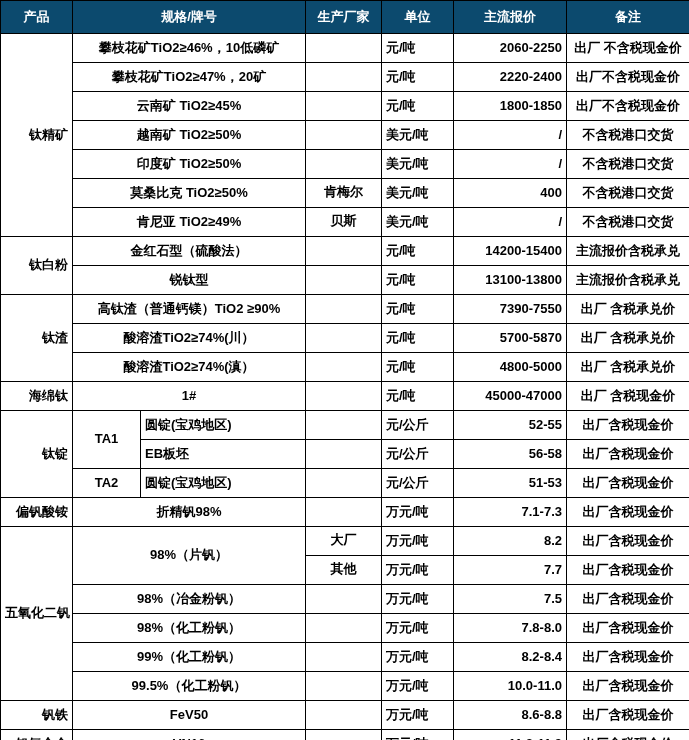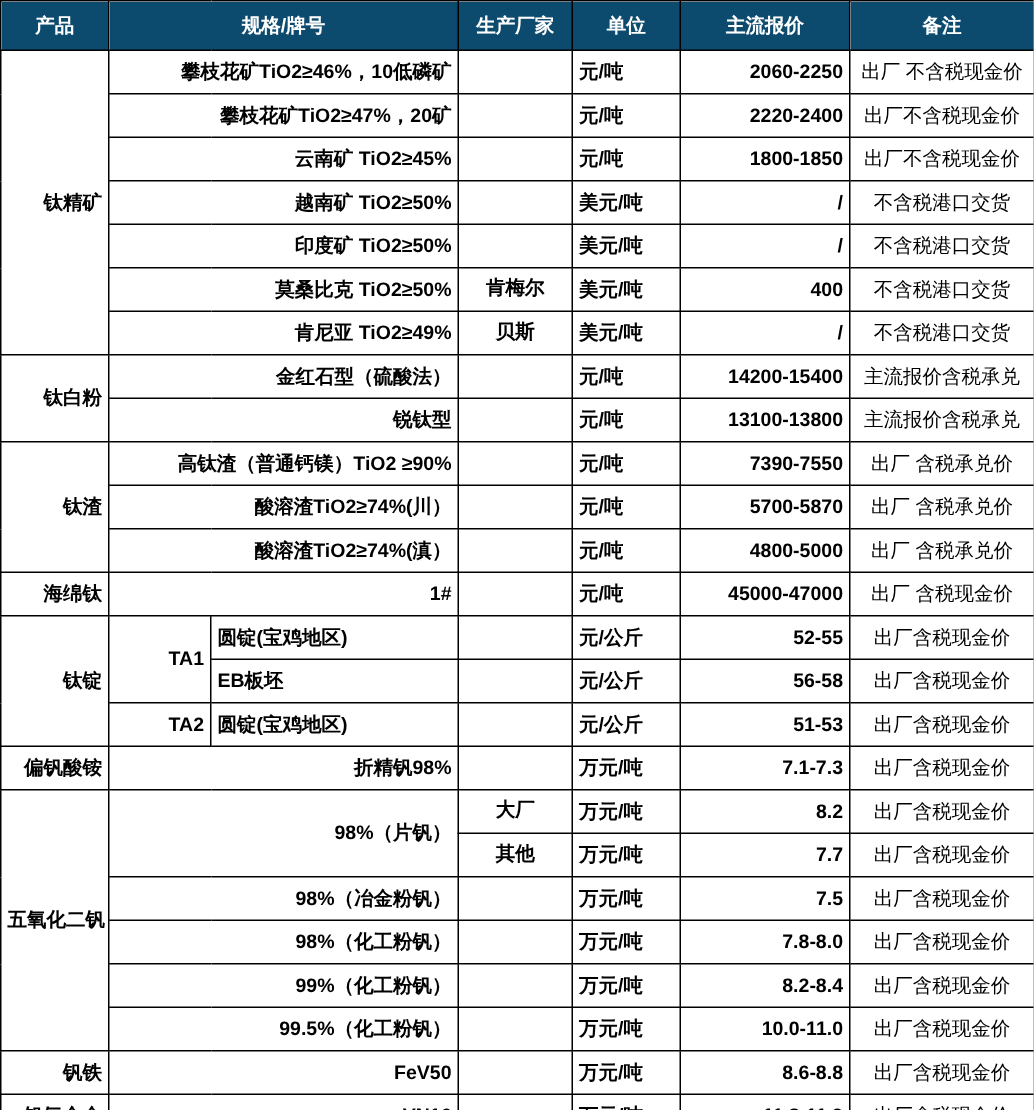--- a/index.html
+++ b/index.html
@@ -35,21 +35,21 @@
     text-align: center;
     height: 28px;
     font-size: 14px;
   }
   td.c-product {
     text-align: right;
     font-weight: bold;
     font-size: 14px;
   }
   td.c-spec {
-    text-align: right;
+    text-align: center;
     font-weight: bold;
     font-size: 13px;
   }
   td.c-spec2 {
     text-align: left;
     font-weight: bold;
     font-size: 13px;
     margin-left: 42px;
   }
   td.c-maker {
@@ -63,21 +63,21 @@
     font-weight: bold;
     font-size: 13px;
   }
   td.c-price {
     text-align: right;
     font-weight: bold;
     font-size: 13px;
   }
   td.c-note {
     text-align: center;
-    font-weight: normal;
+    font-weight: bold;
     font-size: 13px;
   }
   tbody tr {
     height: 29px;
   }
   
   col.w-product { width: 72px; }
   col.w-spec    { width: 68px; }
   col.w-spec2   { width: 165px; }
   col.w-maker   { width: 76px; }

